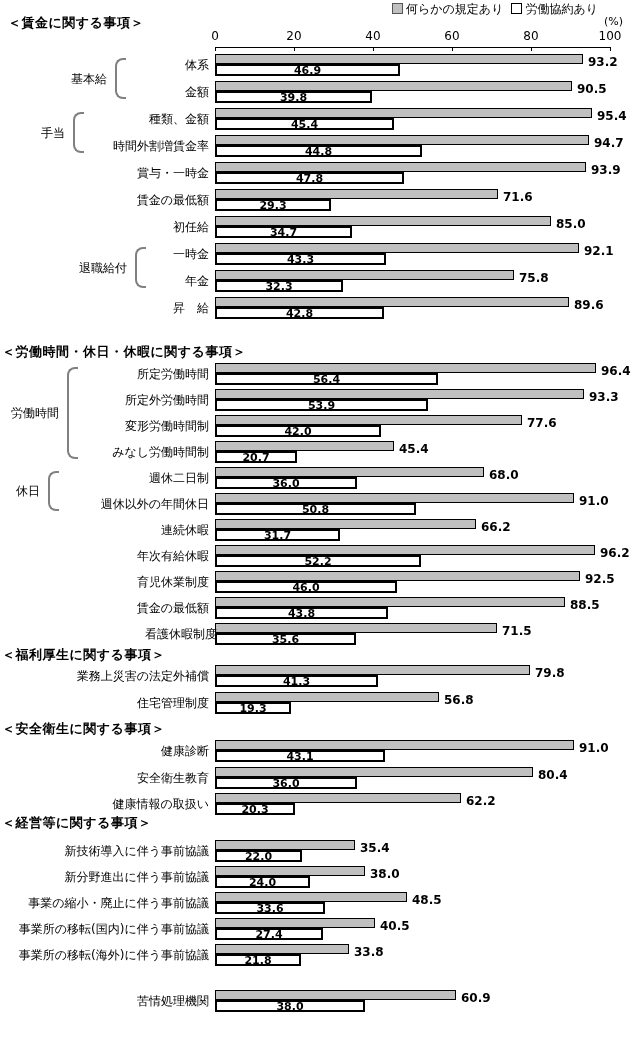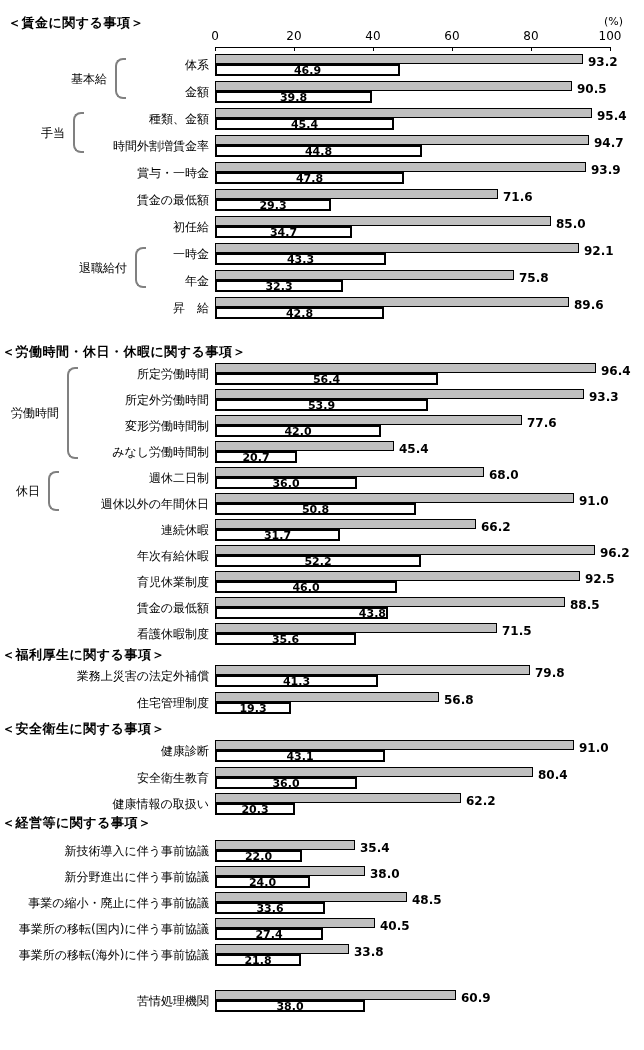--- a/index.html
+++ b/index.html
@@ -27,20 +27,23 @@
   .val-white{font-size:11px;font-weight:bold;line-height:1;}
   .val-gray{position:absolute;font-size:12px;font-weight:bold;line-height:16px;white-space:nowrap;}
   .bracket{position:absolute;width:11px;border:2px solid #808080;border-right:none;
            border-radius:8px 0 0 8px;box-sizing:border-box;background:transparent;}
   .group-label{position:absolute;width:100px;text-align:right;font-size:12px;line-height:16px;white-space:nowrap;}
 </style>
 </head>
 <body>
 
 <div id="canvas">
+  <div id="legend">
+    <span class="leg"><span class="sw filled"></span><span>何らかの規定あり</span></span><span class="leg"><span class="sw open"></span><span>労働協約あり</span></span>
+  </div>
   <div id="pct">(%)</div>
   <div id="axis-line"></div>
   <div id="plot">
       <div class="axis-num" style="left: 195px;">0</div>
       <div class="axis-tick" style="left: 215px;"></div>
       <div class="axis-num" style="left: 274px;">20</div>
       <div class="axis-tick" style="left: 294px;"></div>
       <div class="axis-num" style="left: 353px;">40</div>
       <div class="axis-tick" style="left: 373px;"></div>
       <div class="axis-num" style="left: 432px;">60</div>
@@ -165,31 +168,31 @@
       </div>
       <div class="val-gray" style="left: 600px; top: 545px;">96.2</div>
       <div class="item-label" style="top: 548px;">年次有給休暇</div>
       <div class="bar-gray" style="left: 215px; top: 571px; width: 365px;"></div>
       <div class="bar-white" style="left: 215px; top: 581px; width: 182px;">
         <span class="val-white">46.0</span>
       </div>
       <div class="val-gray" style="left: 585px; top: 571px;">92.5</div>
       <div class="item-label" style="top: 574px;">育児休業制度</div>
       <div class="bar-gray" style="left: 215px; top: 597px; width: 350px;"></div>
-      <div class="bar-white" style="left: 215px; top: 607px; width: 173px; justify-content: flex-end;">
+      <div class="bar-white" style="left: 215px; top: 607px; width: 173px;">
         <span class="val-white">43.8</span>
       </div>
       <div class="val-gray" style="left: 570px; top: 597px;">88.5</div>
       <div class="item-label" style="top: 600px;">賃金の最低額</div>
       <div class="bar-gray" style="left: 215px; top: 623px; width: 282px;"></div>
       <div class="bar-white" style="left: 215px; top: 633px; width: 141px;">
         <span class="val-white">35.6</span>
       </div>
       <div class="val-gray" style="left: 502px; top: 623px;">71.5</div>
-      <div class="item-label" style="top: 626px;">看護休暇制度</div>
+      <div class="item-label" style="top: 626px; padding-left: 8px;">看護休暇制度</div>
       <div class="bracket" style="left: 67px; top: 367px; height: 92px;"></div>
       <div class="group-label" style="left: -41px; top: 405px;">労働時間</div>
       <div class="bracket" style="left: 48px; top: 471px; height: 40px;"></div>
       <div class="group-label" style="left: -60px; top: 483px;">休日</div>
       <div class="section-header" style="left: 2px; top: 646px;">＜福利厚生に関する事項＞</div>
       <div class="bar-gray" style="left: 215px; top: 665px; width: 315px;"></div>
       <div class="bar-white" style="left: 215px; top: 675px; width: 163px;">
         <span class="val-white">41.3</span>
       </div>
       <div class="val-gray" style="left: 535px; top: 665px;">79.8</div>

